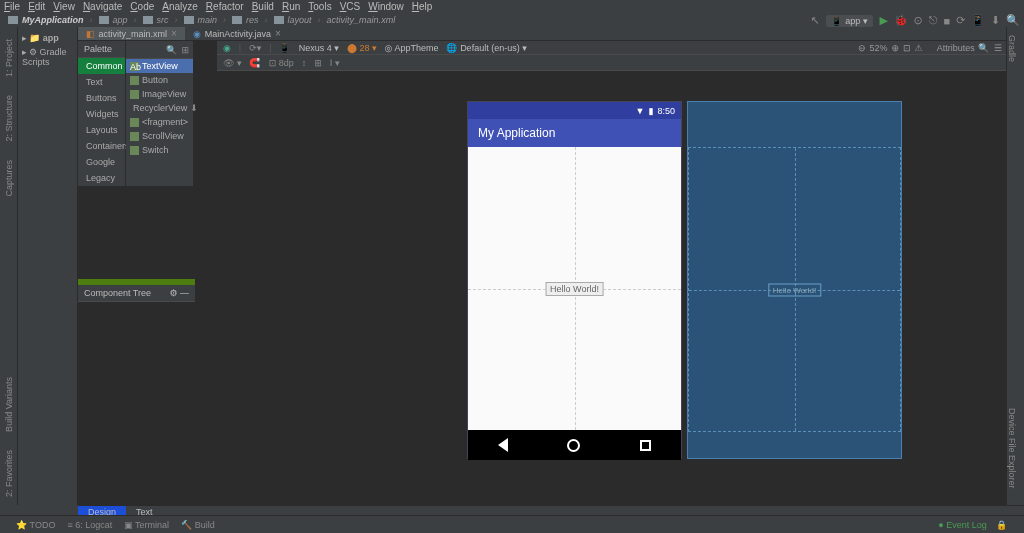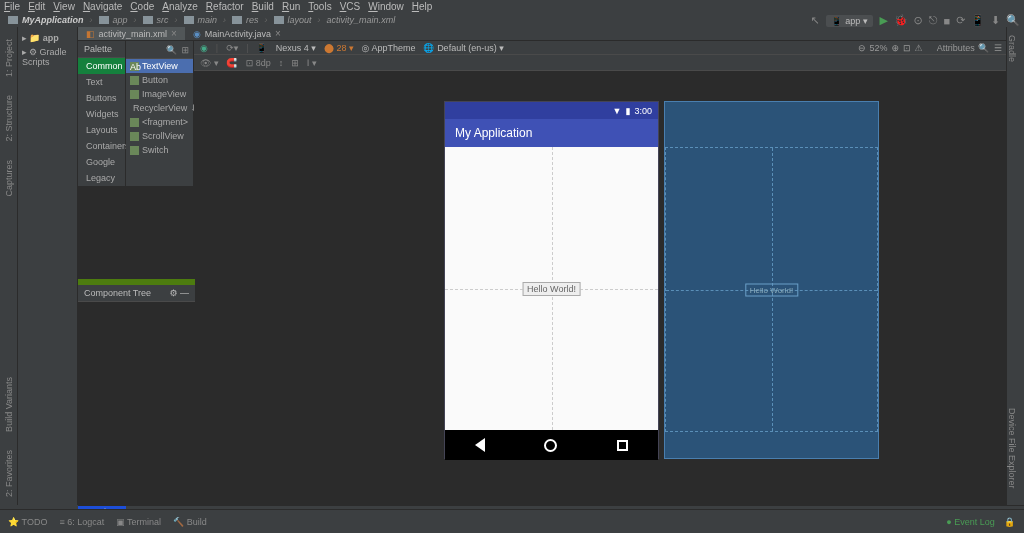--- a/index.html
+++ b/index.html
@@ -24,21 +24,21 @@
     .project-panel { width: 60px; background: #3c3f41; border-right: 1px solid #2b2b2b; padding: 4px; font-size: 9px; }
     .project-panel .node { padding: 2px 0; color: #aaa; }
     
     .editor-area { flex: 1; background: #2b2b2b; display: flex; flex-direction: column; }
     
     .tabs { height: 14px; background: #3c3f41; display: flex; align-items: center; border-bottom: 1px solid #2b2b2b; }
     .tab { padding: 1px 8px; font-size: 9px; display: flex; align-items: center; gap: 4px; height: 100%; }
     .tab.active { background: #515658; }
     .tab .close { color: #888; font-size: 10px; }
     
-    .palette-row { display: flex; height: calc(100% - 14px); }
+    .palette-row { display: flex; height: calc(100% - 14px); gap: 23px; }
     
     .palette-panel { width: 117px; background: #3c3f41; border-right: 1px solid #2b2b2b; display: flex; flex-direction: column; }
     .palette-header { padding: 3px 6px; font-size: 9px; border-bottom: 1px solid #4a4a4a; display: flex; justify-content: space-between; }
     .palette-cats { flex: 1; }
     .palette-cat { padding: 3px 8px; font-size: 9px; color: #aaa; }
     .palette-cat.active { background: #15803d; color: #fff; }
     .palette-widgets { width: 68px; background: #3c3f41; border-right: 1px solid #2b2b2b; }
     .widget-item { padding: 2px 4px; font-size: 9px; color: #aaa; display: flex; align-items: center; gap: 3px; }
     .widget-item.active { background: #4b6eaf; color: #fff; }
     .widget-icon { width: 9px; height: 9px; background: #6a8759; display: inline-block; }
@@ -74,21 +74,21 @@
     
     .right-gutter { width: 18px; background: #3c3f41; border-left: 1px solid #2b2b2b; position: absolute; right: 0; top: 27px; bottom: 28px; }
     .right-gutter .vert-text { writing-mode: vertical-lr; font-size: 9px; color: #888; margin: 8px 0; }
     
     .zoom-controls { position: absolute; right: 22px; top: 43px; display: flex; gap: 4px; align-items: center; font-size: 9px; color: #999; }
     
     .bottom-tabs { position: absolute; left: 78px; bottom: 15px; display: flex; background: #3c3f41; height: 13px; font-size: 9px; border-top: 1px solid #2b2b2b; width: calc(100% - 78px); }
     .bottom-tab { padding: 1px 10px; }
     .bottom-tab.active { background: #1d4ed8; text-align: center; }
     
-    .statusbar { position: absolute; bottom: 0; left: 0; right: 0; height: 24px; background: #3c3f41; border-top: 1px solid #2b2b2b; display: flex; align-items: center; padding: 0 8px; gap: 12px; font-size: 9px; color: #888; }
+    .statusbar { position: absolute; bottom: 0; left: 0; right: 0; height: 18px; background: #3c3f41; border-top: 1px solid #2b2b2b; display: flex; align-items: center; padding: 0 16px; gap: 12px; font-size: 9px; color: #888; }
     .statusbar .right-items { margin-left: auto; display: flex; gap: 10px; }
     
     .tri-back { width: 0; height: 0; border-top: 7px solid transparent; border-bottom: 7px solid transparent; border-right: 10px solid #fff; }
     .circ-home { width: 13px; height: 13px; border: 2px solid #fff; border-radius: 50%; }
     .sq-recent { width: 11px; height: 11px; border: 2px solid #fff; }
   </style>
 </head>
 <body>
 
 <div class="menubar">
@@ -246,21 +246,21 @@
           <span style="color:#888">↕</span>
           <span style="color:#888">⊞</span>
           <span style="color:#888">Ⅰ ▾</span>
         </div>
 
         <div class="design-canvas">
           <div class="phone-preview">
             <div class="phone-statusbar">
               <span>▼</span>
               <span>▮</span>
-              <span>3:00</span>
+              <span>8:50</span>
             </div>
             <div class="phone-titlebar">
               <span>My Application</span>
             </div>
             <div class="phone-content">
               <div class="guide-v"></div>
               <div class="guide-h"></div>
               <div class="text-widget">Hello World!</div>
             </div>
             <div class="phone-navbar">

